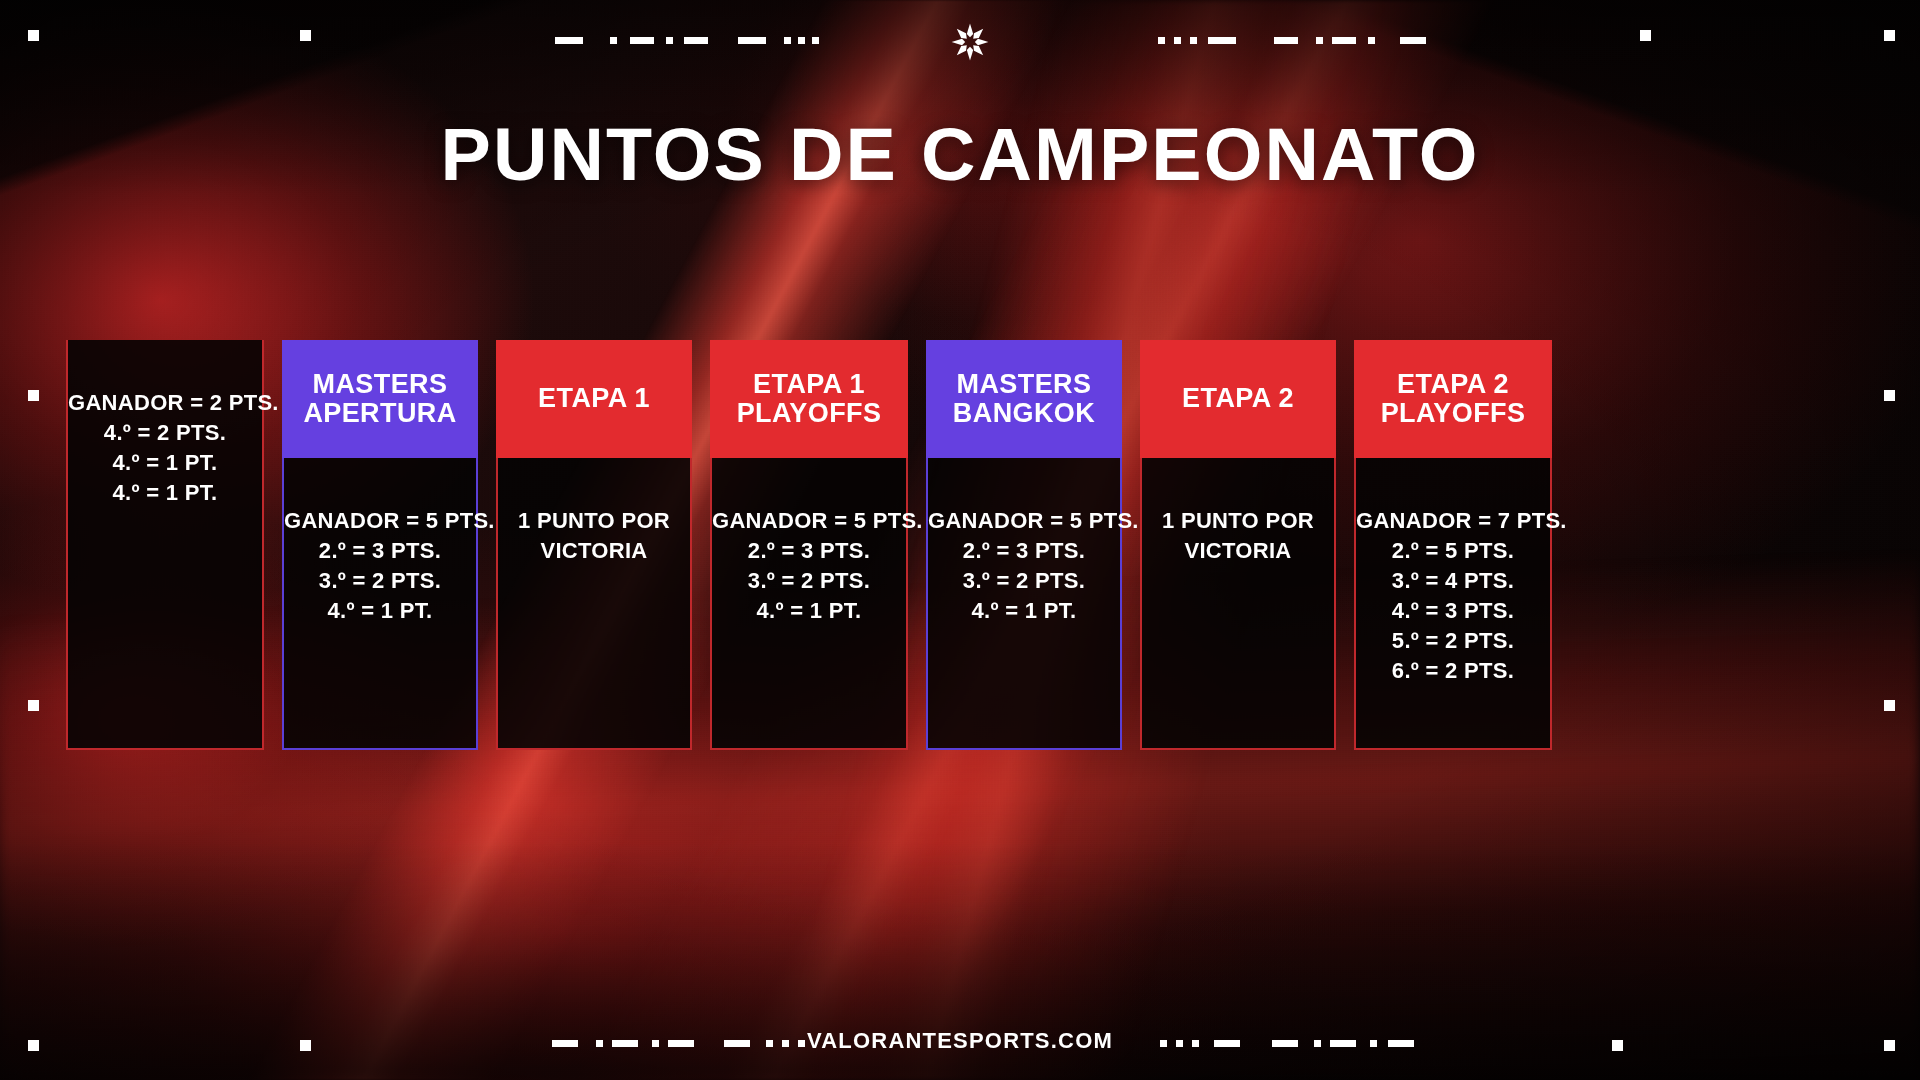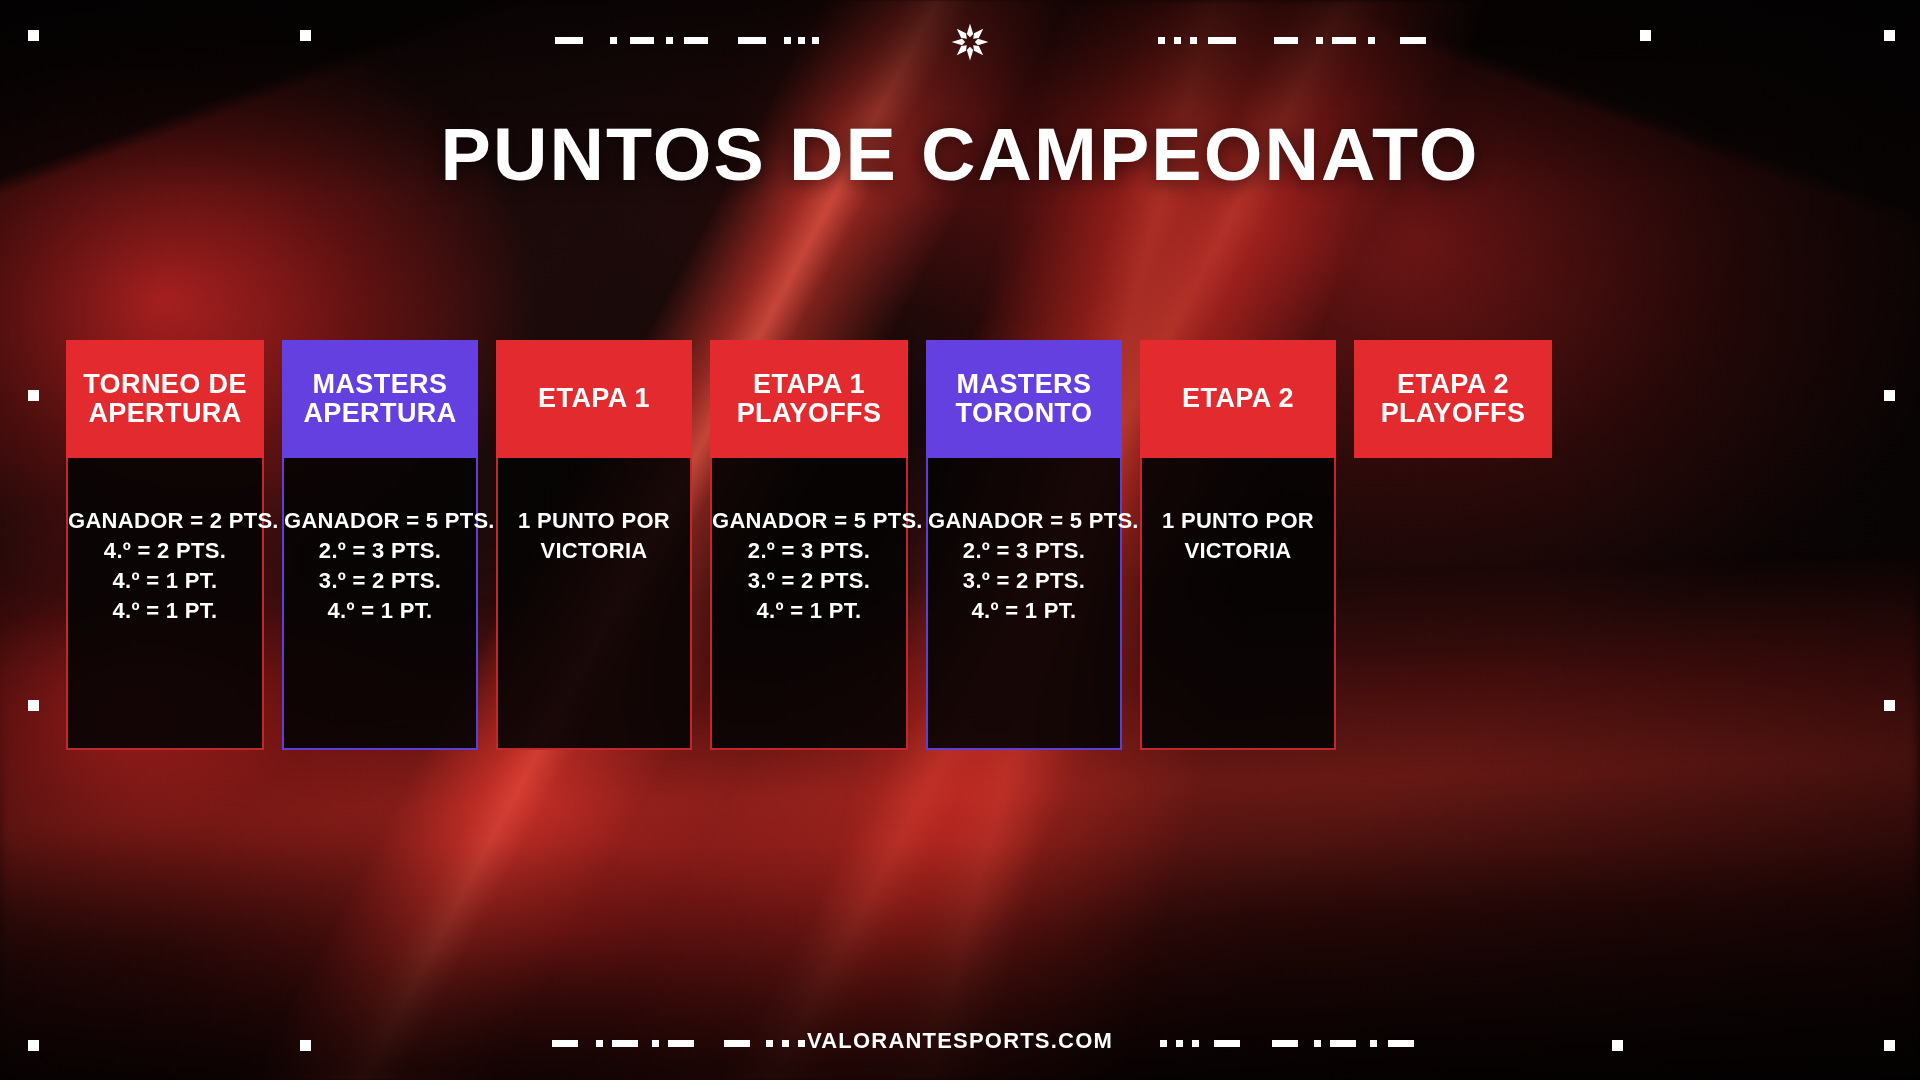--- a/index.html
+++ b/index.html
@@ -208,26 +208,20 @@
       <path d="M83 83 L60 72 L58 58 L72 60 Z"></path>
       <path d="M17 83 L28 60 L42 58 L40 72 Z"></path>
     </g>
   </svg>
 </div>
 
 <h1 id="title">PUNTOS DE CAMPEONATO</h1>
 
 <div id="cards">
     <div class="card" style="width: 198px;">
-      <div class="card-head red">
-        <div>
-          <div>TORNEO DE</div>
-          <div>APERTURA</div>
-        </div>
-      </div>
       <div class="card-body">
         <div class="line">GANADOR = 2 PTS.</div>
         <div class="line">4.º = 2 PTS.</div>
         <div class="line">4.º = 1 PT.</div>
         <div class="line">4.º = 1 PT.</div>
       </div>
     </div>
     <div class="card" style="width: 196px;">
       <div class="card-head purple">
         <div>
@@ -264,21 +258,21 @@
         <div class="line">GANADOR = 5 PTS.</div>
         <div class="line">2.º = 3 PTS.</div>
         <div class="line">3.º = 2 PTS.</div>
         <div class="line">4.º = 1 PT.</div>
       </div>
     </div>
     <div class="card" style="width: 196px;">
       <div class="card-head purple">
         <div>
           <div>MASTERS</div>
-          <div>TORONTO</div>
+          <div>BANGKOK</div>
         </div>
       </div>
       <div class="card-body purple">
         <div class="line">GANADOR = 5 PTS.</div>
         <div class="line">2.º = 3 PTS.</div>
         <div class="line">3.º = 2 PTS.</div>
         <div class="line">4.º = 1 PT.</div>
       </div>
     </div>
     <div class="card" style="width: 196px;">
@@ -292,16 +286,24 @@
         <div class="line">VICTORIA</div>
       </div>
     </div>
     <div class="card" style="width: 198px;">
       <div class="card-head red">
         <div>
           <div>ETAPA 2</div>
           <div>PLAYOFFS</div>
         </div>
       </div>
+      <div class="card-body">
+        <div class="line">GANADOR = 7 PTS.</div>
+        <div class="line">2.º = 5 PTS.</div>
+        <div class="line">3.º = 4 PTS.</div>
+        <div class="line">4.º = 3 PTS.</div>
+        <div class="line">5.º = 2 PTS.</div>
+        <div class="line">6.º = 2 PTS.</div>
+      </div>
     </div>
   </div>
 
 <div id="footer-url">VALORANTESPORTS.COM</div>
 
 </body></html>

